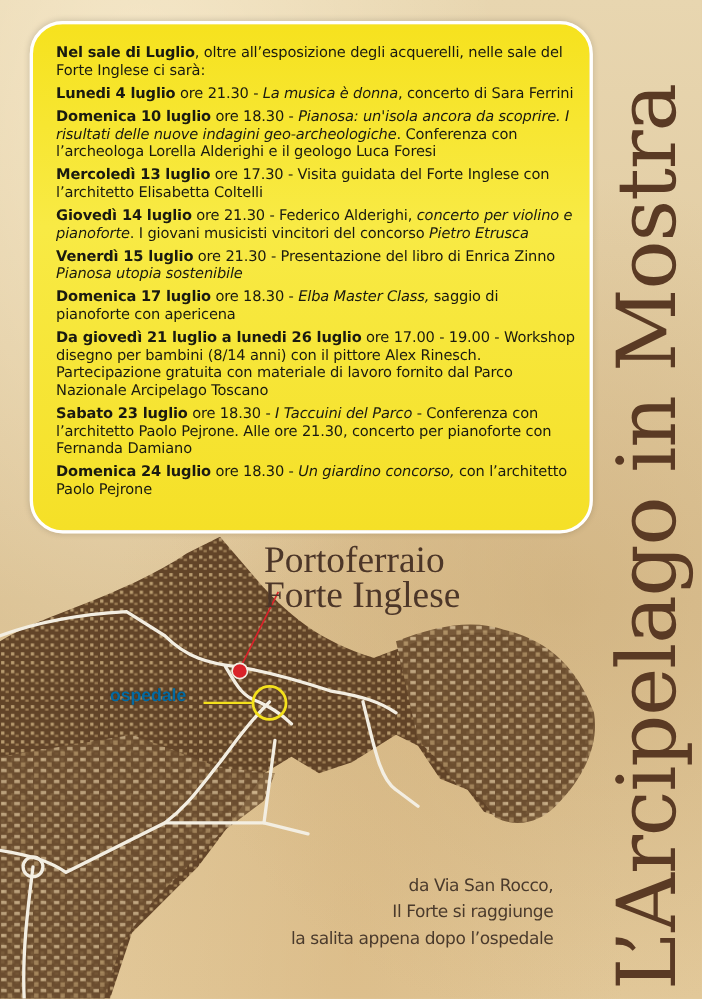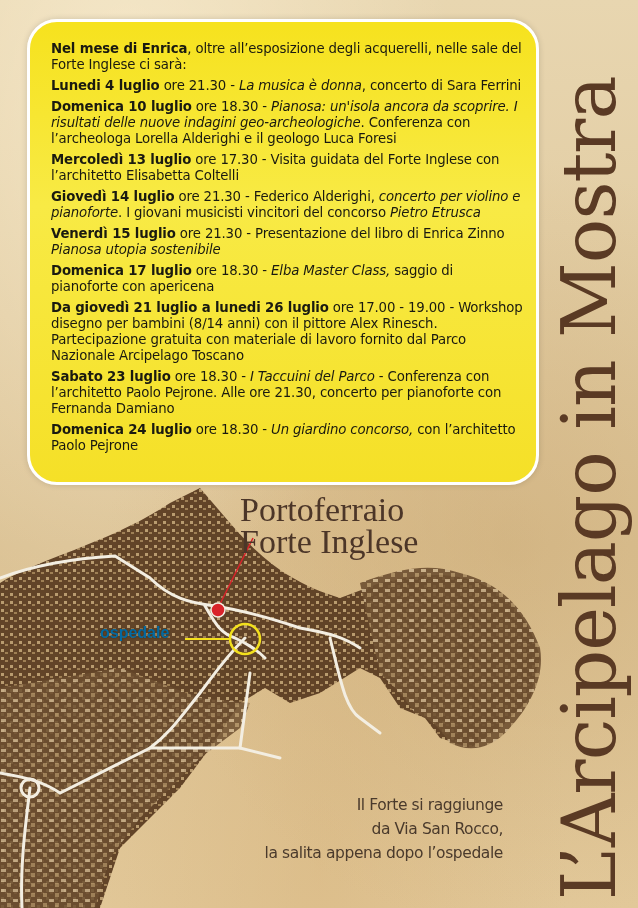--- a/index.html
+++ b/index.html
@@ -106,21 +106,21 @@
 
     <line x1="218" y1="120" x2="253" y2="50" stroke="#d9232a" stroke-width="1.5"></line>
     <circle cx="218" cy="122" r="7" fill="#d9232a" stroke="#f3eee2" stroke-width="1.5"></circle>
 
     <line x1="185" y1="151" x2="230" y2="151" stroke="#f3e01c" stroke-width="2"></line>
     <circle cx="245" cy="151" r="15" fill="none" stroke="#f3e01c" stroke-width="2.5"></circle>
   </svg>
 </div>
 
 <div class="events">
-  <p><b>Nel mese di Enrica</b><span>, oltre all’esposizione degli acquerelli, nelle sale del Forte Inglese ci sarà:</span></p>
+  <p><b>Nel sale di Luglio</b><span>, oltre all’esposizione degli acquerelli, nelle sale del Forte Inglese ci sarà:</span></p>
 
   <p><b>Lunedi 4 luglio</b><span> ore 21.30 - </span><i>La musica è donna</i><span>, concerto di Sara Ferrini</span></p>
 
   <p><b>Domenica 10 luglio</b><span> ore 18.30 - </span><i>Pianosa: un'isola ancora da scoprire. I risultati delle nuove indagini geo-archeologiche</i><span>. Conferenza con l’archeologa Lorella Alderighi e il geologo Luca Foresi</span></p>
 
   <p><b>Mercoledì 13 luglio</b><span> ore 17.30 - </span><span>Visita guidata del Forte Inglese con l’architetto Elisabetta Coltelli</span></p>
 
   <p><b>Giovedì 14 luglio</b><span> ore 21.30 - </span><span>Federico Alderighi, </span><i>concerto per violino e pianoforte</i><span>. I giovani musicisti vincitori del concorso </span><i>Pietro Etrusca</i></p>
 
   <p><b>Venerdì 15 luglio</b><span> ore 21.30 - </span><span>Presentazione del libro di Enrica Zinno </span><br><i>Pianosa utopia sostenibile</i></p>
@@ -138,16 +138,16 @@
 <div class="title">L’Arcipelago in Mostra</div>
 
 <div class="loc">
   <div>Portoferraio</div>
   <div>Forte Inglese</div>
 </div>
 
 <div class="osp">ospedale</div>
 
 <div class="directions">
+  <div>da Via San Rocco,</div>
   <div>Il Forte si raggiunge</div>
-  <div>da Via San Rocco,</div>
   <div>la salita appena dopo l’ospedale</div>
 </div>
 
 </body></html>

